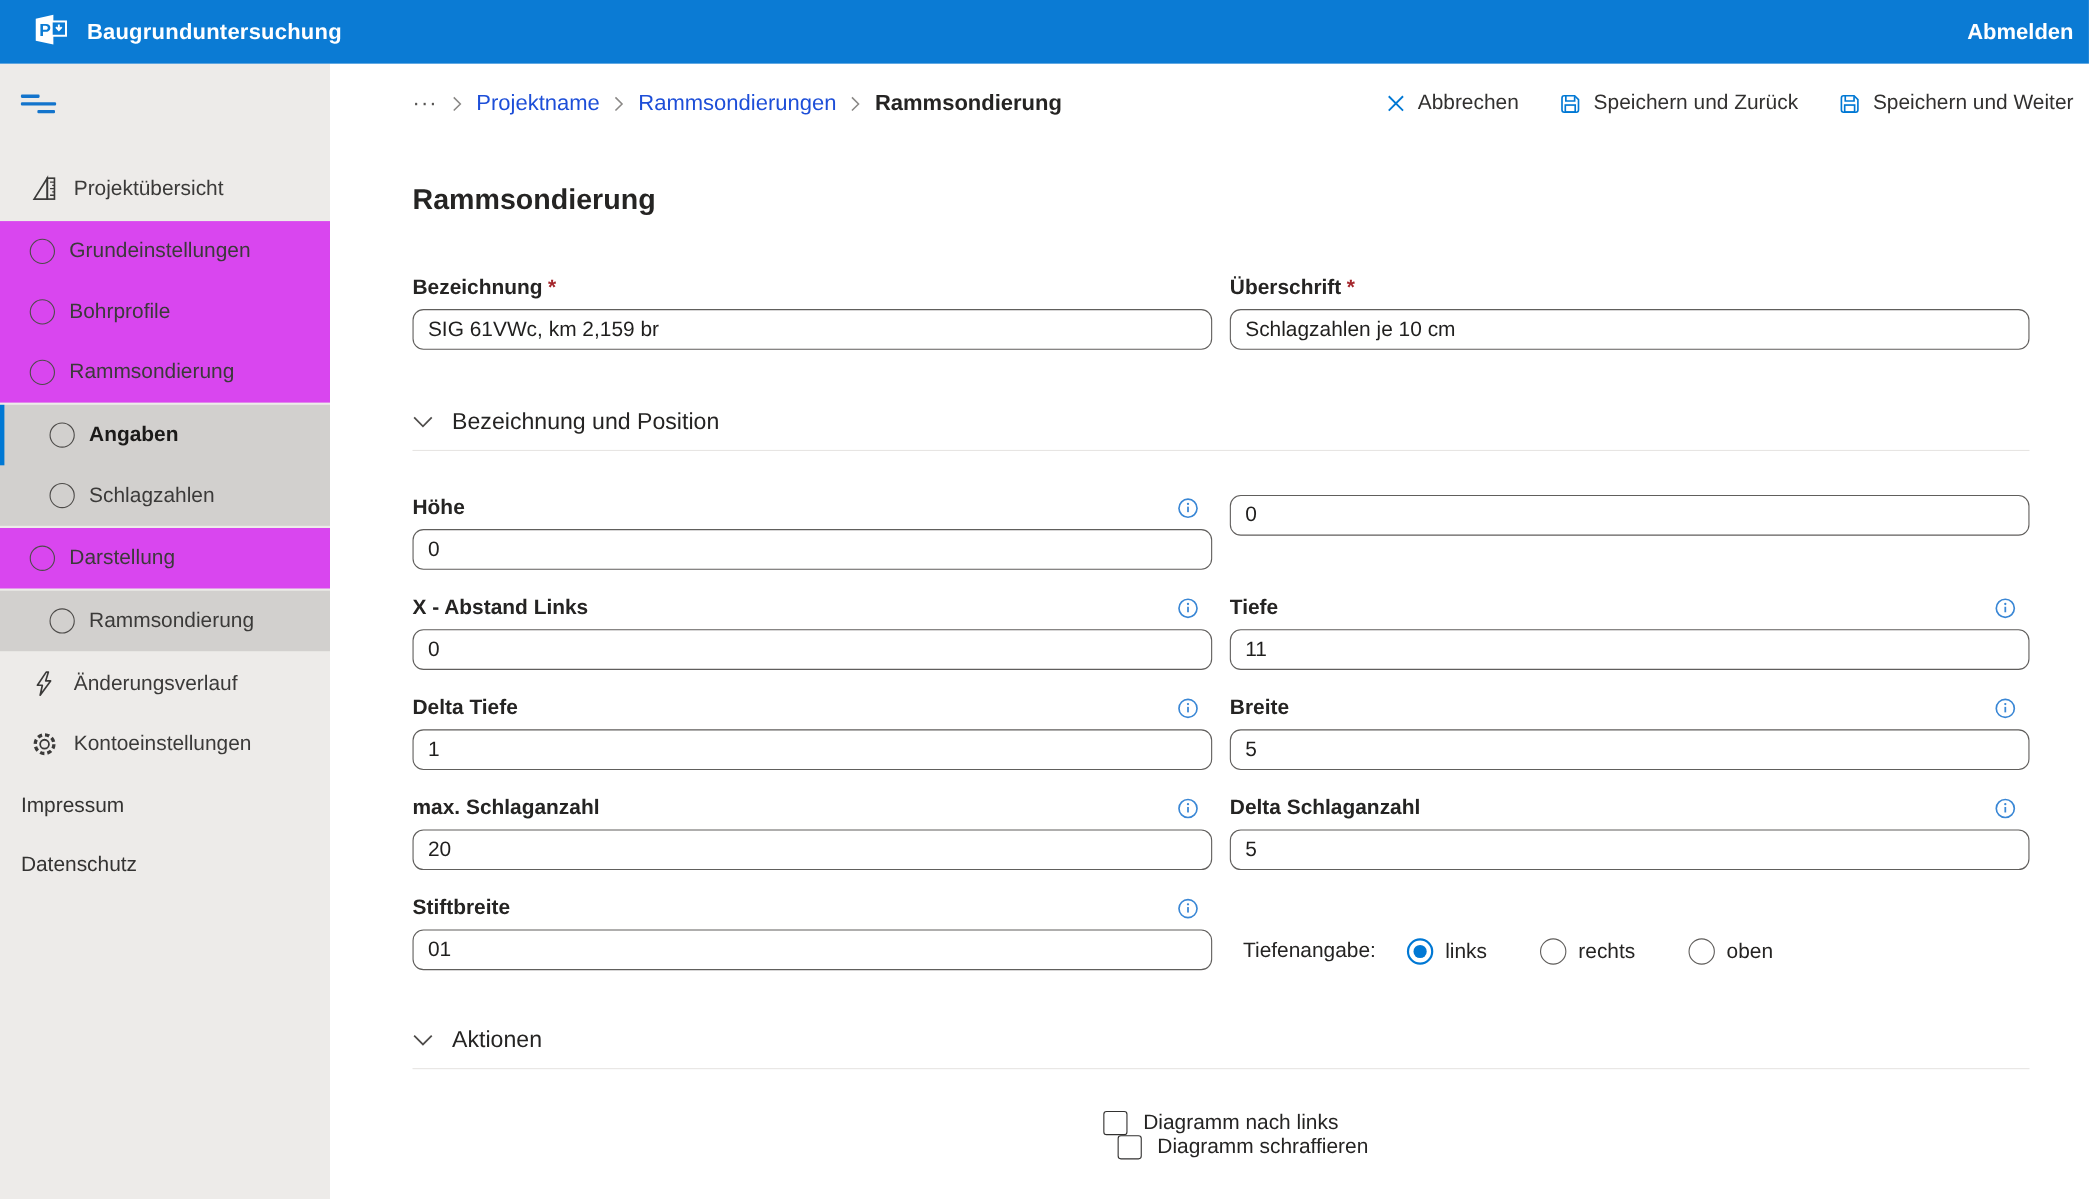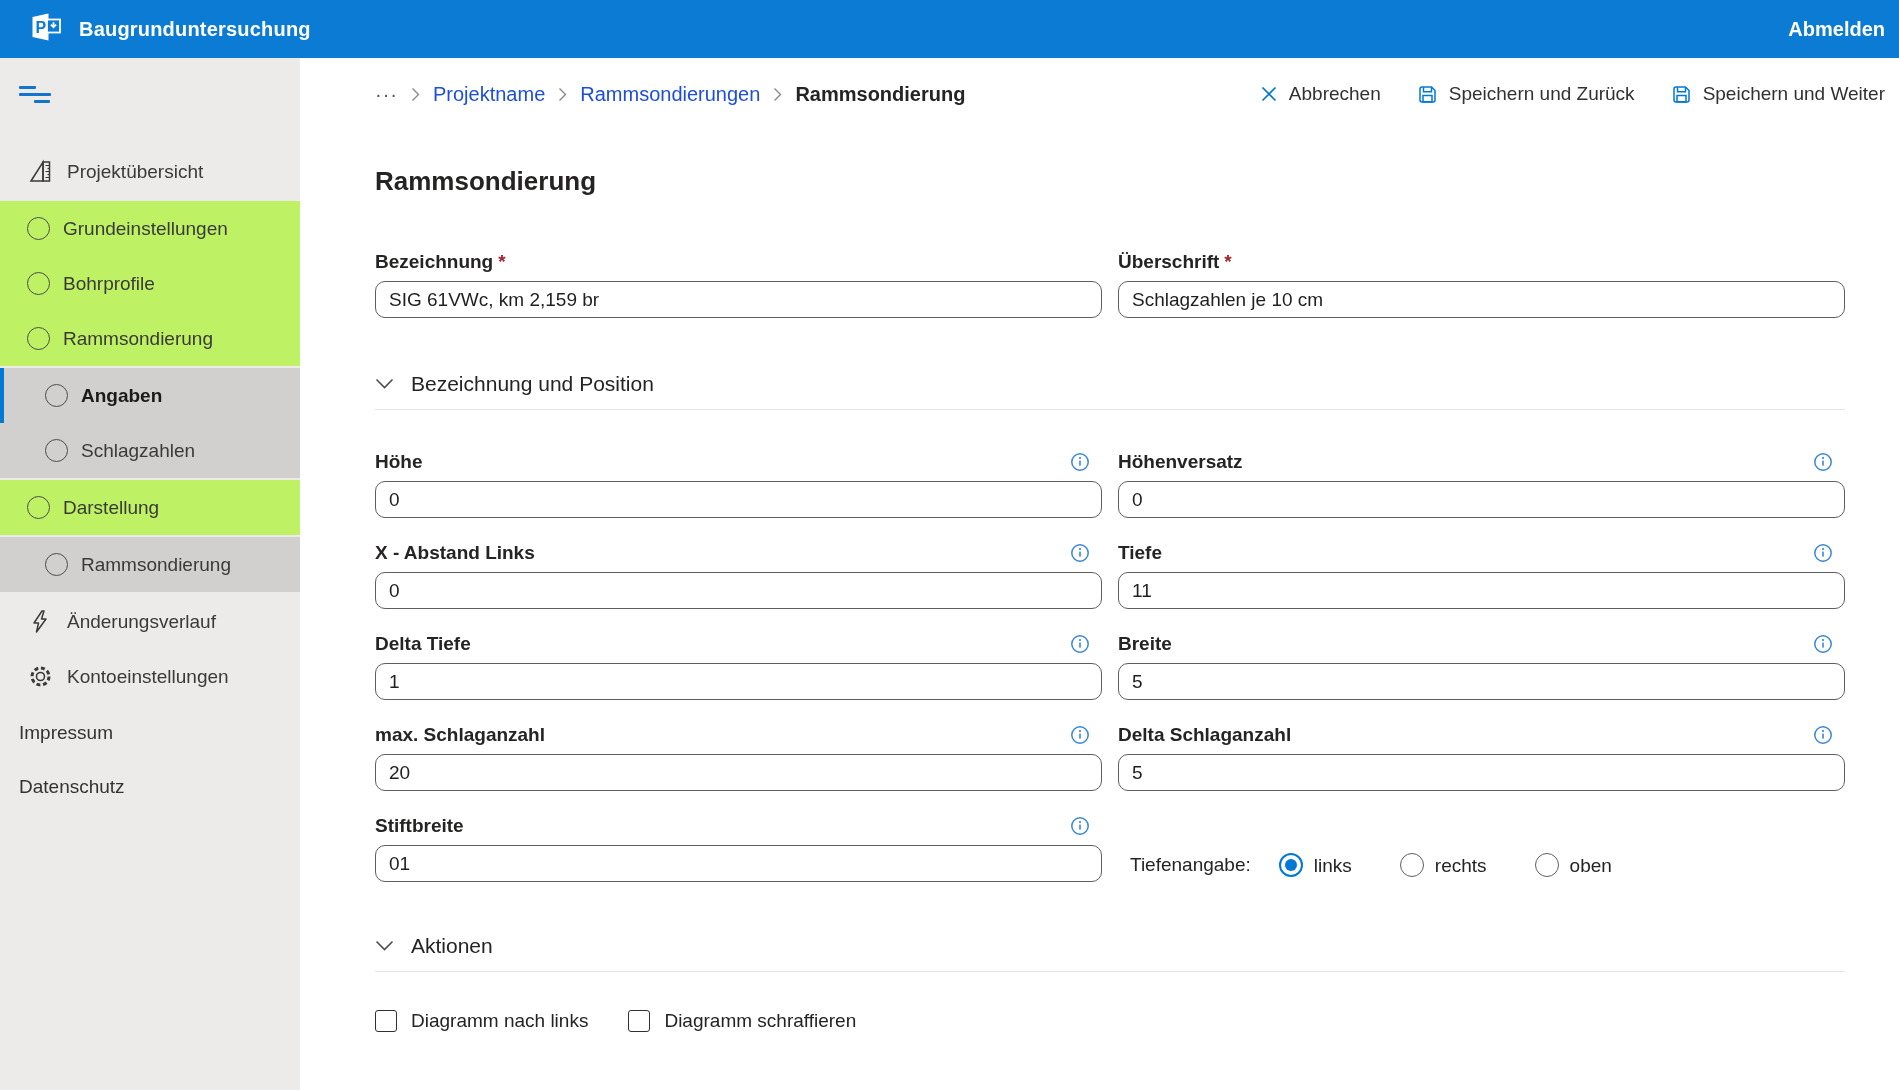--- a/index.html
+++ b/index.html
@@ -22,21 +22,21 @@
   .hamburger { margin:28px 0 0 19px; width:34px; height:22px; position:relative;
     background:none; border:none; cursor:pointer; display:block; }
   .hamburger span { position:absolute; background:#1374cc; border-radius:1px; }
   .hb1 { left:0; top:0; width:17px; height:3px; }
   .hb2 { left:0; top:7px; width:32px; height:3px; }
   .hb3 { left:15px; top:14px; width:16px; height:3px; }
 
   nav.sidenav { margin-top:36px; }
   .navblock { }
   .navblock + .navblock { margin-top:2px; }
-  .navblock.shade-a { background:#bef264; }
+  .navblock.shade-a { background:#d946ef; }
   .navblock.shade-b { background:#d2d0ce; }
   .nav-item { height:55px; display:flex; align-items:center; gap:13px;
     padding-left:27px; font-size:19px; color:#3b3a39; cursor:pointer; }
   .nav-item.sub { padding-left:45px; }
   .nav-item.active { font-weight:700; color:#1b1a19; border-left:4px solid #0078d4;
     padding-left:41px; }
   .circle-icon { width:23px; height:23px; border:1.5px solid #4d4b49; border-radius:50%;
     flex:0 0 23px; background:transparent; }
   .svg-icon { width:27px; height:27px; flex:0 0 27px; display:flex; align-items:center;
     justify-content:center; }
@@ -81,21 +81,21 @@
   .radio-cell { display:flex; align-items:center; padding-left:12px; padding-top:33px; }
   .radio-group-label { font-size:19px; color:#252423; margin-right:28px; }
   .radio-opt { display:flex; align-items:flex-end; gap:11px; cursor:pointer; margin-right:48px;
     font-size:19px; color:#252423; }
   .radio { width:24px; height:24px; border-radius:50%; border:1.5px solid #605e5c;
     background:#fff; display:flex; align-items:center; justify-content:center; flex:0 0 24px; }
   .radio.on { border:2px solid #0078d4; }
   .radio.on .dot { width:12px; height:12px; border-radius:50%; background:#0078d4; }
 
   
-  .checkbox-row { display:flex; align-items:center; margin-top:38px; }
+  .checkbox-row { display:flex; align-items:center; margin-top:38px;flex-direction:column; }
   .cb-item { display:flex; align-items:center; gap:14px; cursor:pointer; font-size:19px;
     color:#252423; }
   .cb-item + .cb-item { margin-left:40px; }
   .checkbox { width:22px; height:22px; border:1.5px solid #323130; border-radius:3px;
     background:#fff; flex:0 0 22px; }
 </style>
 </head>
 <body>
 
 <header class="topbar">
@@ -297,30 +297,20 @@
                 <circle cx="10" cy="10" r="8.2" fill="none" stroke="#3a87d5" stroke-width="1.5"></circle>
                 <rect x="9.2" y="8.6" width="1.6" height="5" fill="#3a87d5"></rect>
                 <circle cx="10" cy="6.1" r="1.05" fill="#3a87d5"></circle>
               </svg>
           </button>
         </div>
         <input class="text-input" type="text" value="0" style="">
       </div>
 
       <div class="field">
-        <div class="label-row">
-          <span class="field-label">Höhenversatz</span>
-          <button class="info-btn">
-            <svg width="20" height="20" viewBox="0 0 20 20">
-                <circle cx="10" cy="10" r="8.2" fill="none" stroke="#3a87d5" stroke-width="1.5"></circle>
-                <rect x="9.2" y="8.6" width="1.6" height="5" fill="#3a87d5"></rect>
-                <circle cx="10" cy="6.1" r="1.05" fill="#3a87d5"></circle>
-              </svg>
-          </button>
-        </div>
         <input class="text-input" type="text" value="0" style="">
       </div>
 
       <div class="field">
         <div class="label-row">
           <span class="field-label">X - Abstand Links</span>
           <button class="info-btn">
             <svg width="20" height="20" viewBox="0 0 20 20">
                 <circle cx="10" cy="10" r="8.2" fill="none" stroke="#3a87d5" stroke-width="1.5"></circle>
                 <rect x="9.2" y="8.6" width="1.6" height="5" fill="#3a87d5"></rect>

